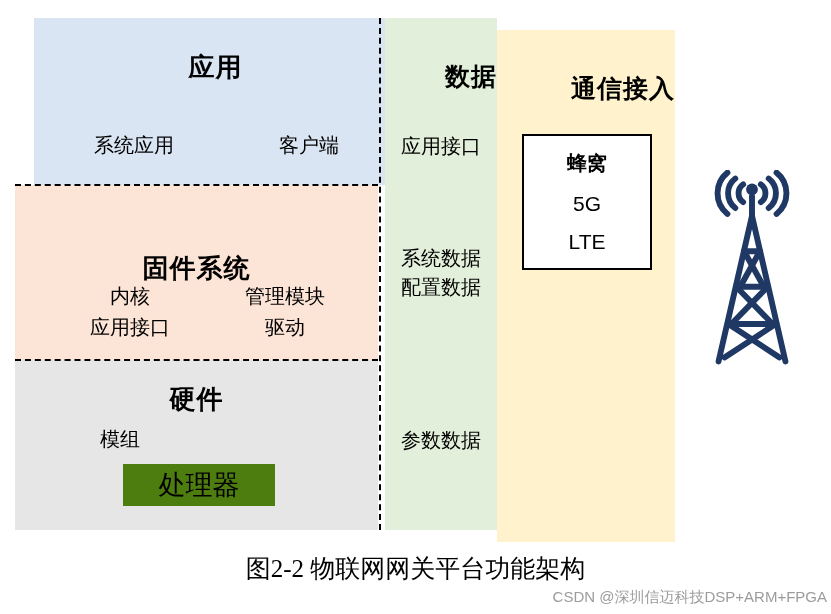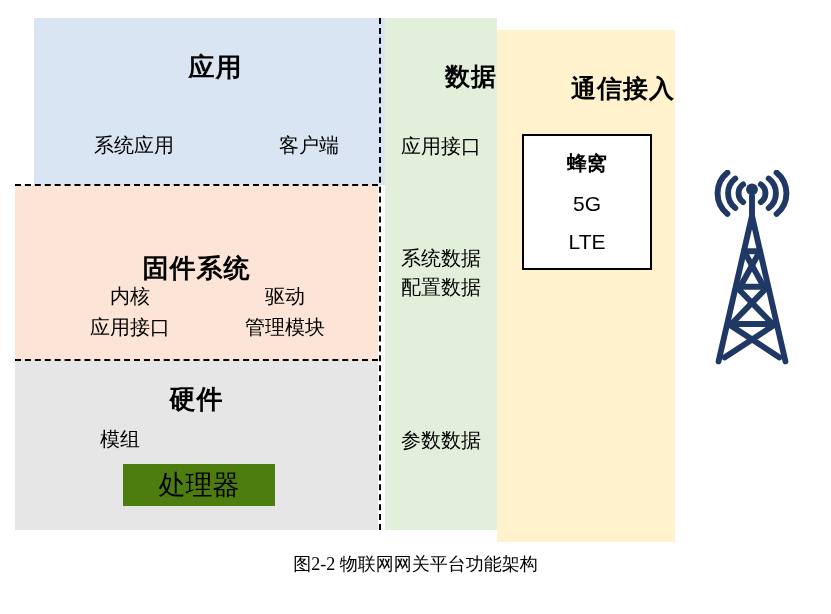--- a/index.html
+++ b/index.html
@@ -53,21 +53,21 @@
 
   .tech-box{position:absolute;left:25px;width:126px;background:#ffffff;border:2px solid #000;
     display:flex;flex-direction:column;justify-content:space-evenly;align-items:center;text-align:center;}
   .cell-box{top:104px;height:132px;}
   .noncell-box{top:296px;height:156px;}
   .tech-title{font-size:20px;font-weight:bold;}
   .tech-item{font-size:21px;}
 
   .tower{left:693px;top:170px;width:118px;height:198px;}
 
-  .caption{left:0;top:552px;width:831px;text-align:center;font-size:18px;
+  .caption{left:0;top:552px;width:831px;text-align:center;font-size:25px;
     font-family:"Liberation Serif","DejaVu Serif",serif;}
   .watermark{right:4px;top:588px;font-size:15px;color:#9c9c9c;}
 </style>
 </head>
 <body>
 
 <div class="canvas">
 
   <div class="abs app-block">
     <div class="block-title app-title">应用</div>
@@ -75,22 +75,22 @@
     <div class="lbl app-item2">客户端</div>
   </div>
 
   <div class="abs fw-block">
     <div class="block-title fw-title">固件系统</div>
     <div class="lbl fw-col fw-col-left">
       <div>内核</div>
       <div>应用接口</div>
     </div>
     <div class="lbl fw-col fw-col-right">
+      <div>管理模块</div>
       <div>驱动</div>
-      <div>管理模块</div>
     </div>
   </div>
 
   <div class="abs hw-block">
     <div class="block-title hw-title">硬件</div>
     <div class="lbl hw-item1">模组</div>
     <div class="processor-box">
       <span>处理器</span>
     </div>
   </div>
@@ -145,14 +145,15 @@
         <line x1="76" y1="118" x2="39" y2="156"></line>
         <line x1="36" y1="156" x2="84" y2="156"></line>
         <line x1="36" y1="156" x2="88" y2="190"></line>
         <line x1="84" y1="156" x2="32" y2="190"></line>
       </g>
       <circle cx="60" cy="19" r="6" fill="#1f3864"></circle>
     </svg>
   </div>
 
   <div class="abs caption">图2-2 物联网网关平台功能架构</div>
+  <div class="abs watermark">CSDN @深圳信迈科技DSP+ARM+FPGA</div>
 
 </div>
 
 </body></html>

